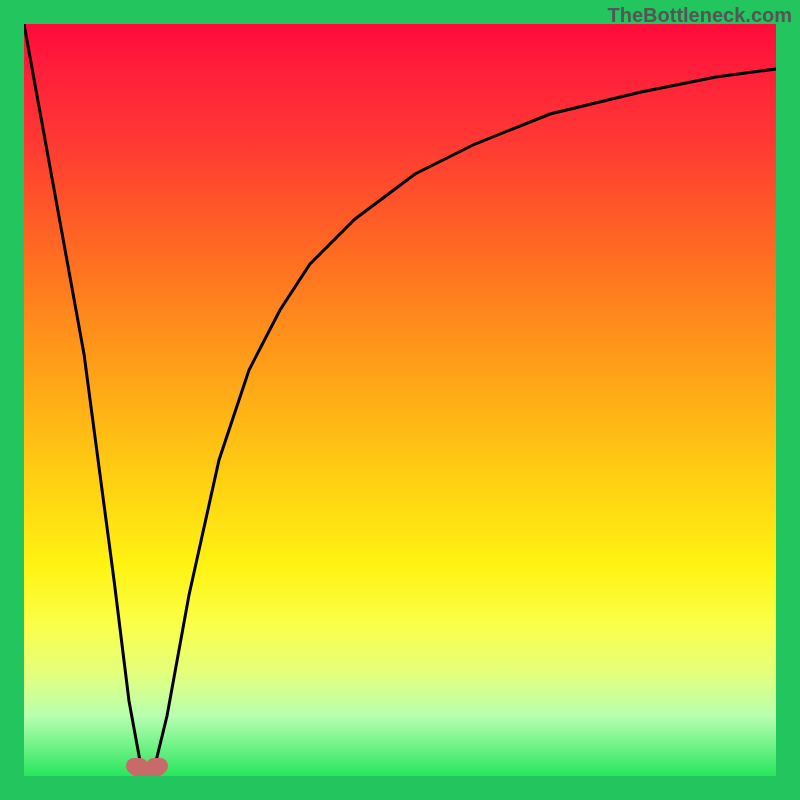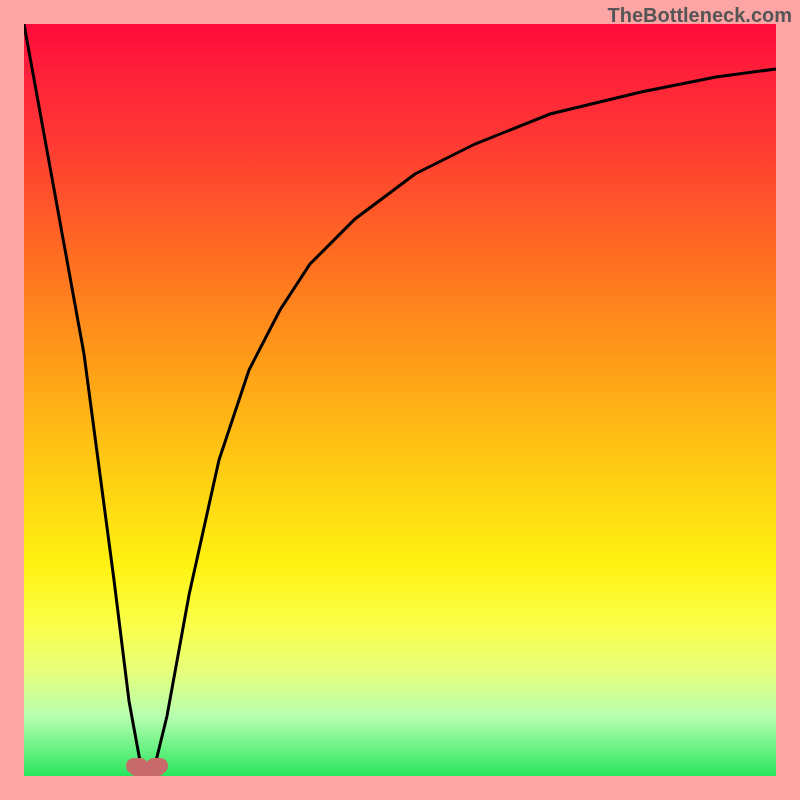--- a/index.html
+++ b/index.html
@@ -1,16 +1,16 @@
 <!DOCTYPE html>
 <html><head>
 <meta charset="utf-8">
 <style>
   html,body{margin:0;padding:0;width:800px;height:800px;overflow:hidden;background:#000;}
-  .frame{position:absolute;left:0;top:0;width:800px;height:800px;background:#fca5a5;}
+  .frame{position:absolute;left:0;top:0;width:800px;height:800px;background:#22c55e;}
   .plot{position:absolute;left:24px;top:24px;width:752px;height:752px;
     background:linear-gradient(to bottom,
       #ff0a3a 0%,
       #ff1f3a 6%,
       #ff3a33 16%,
       #ff6a22 30%,
       #ff9a19 44%,
       #ffc813 58%,
       #fff312 72%,
       #faff4a 80%,

